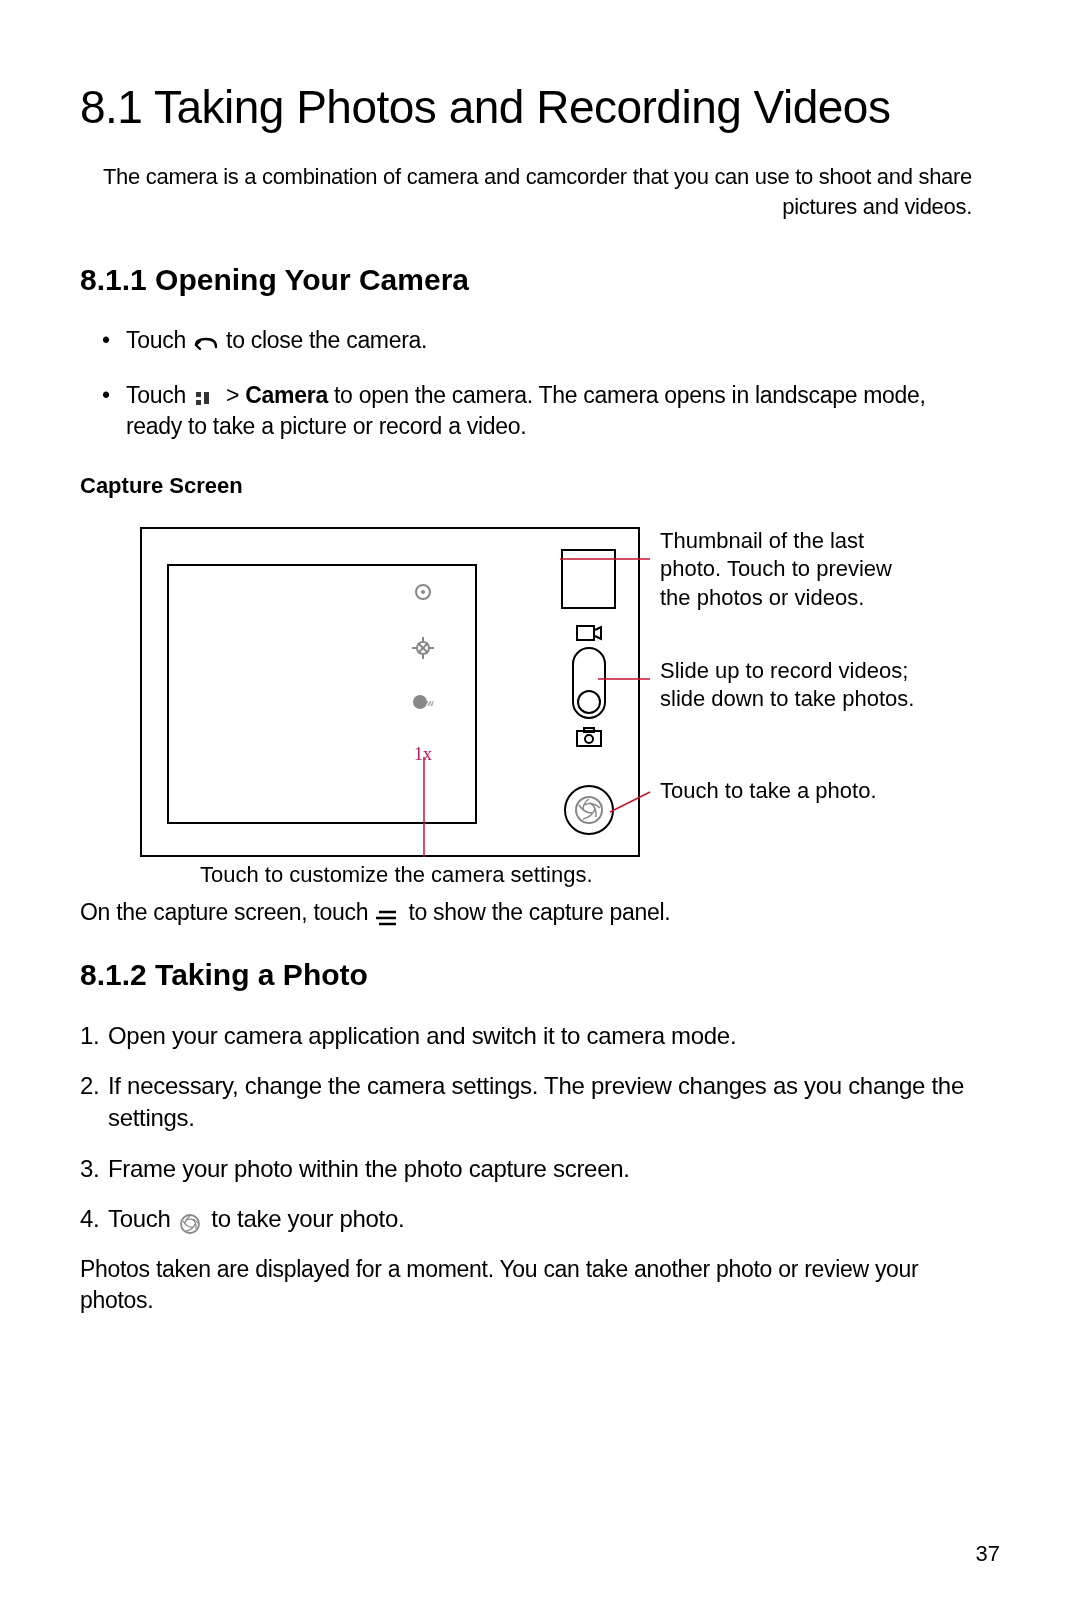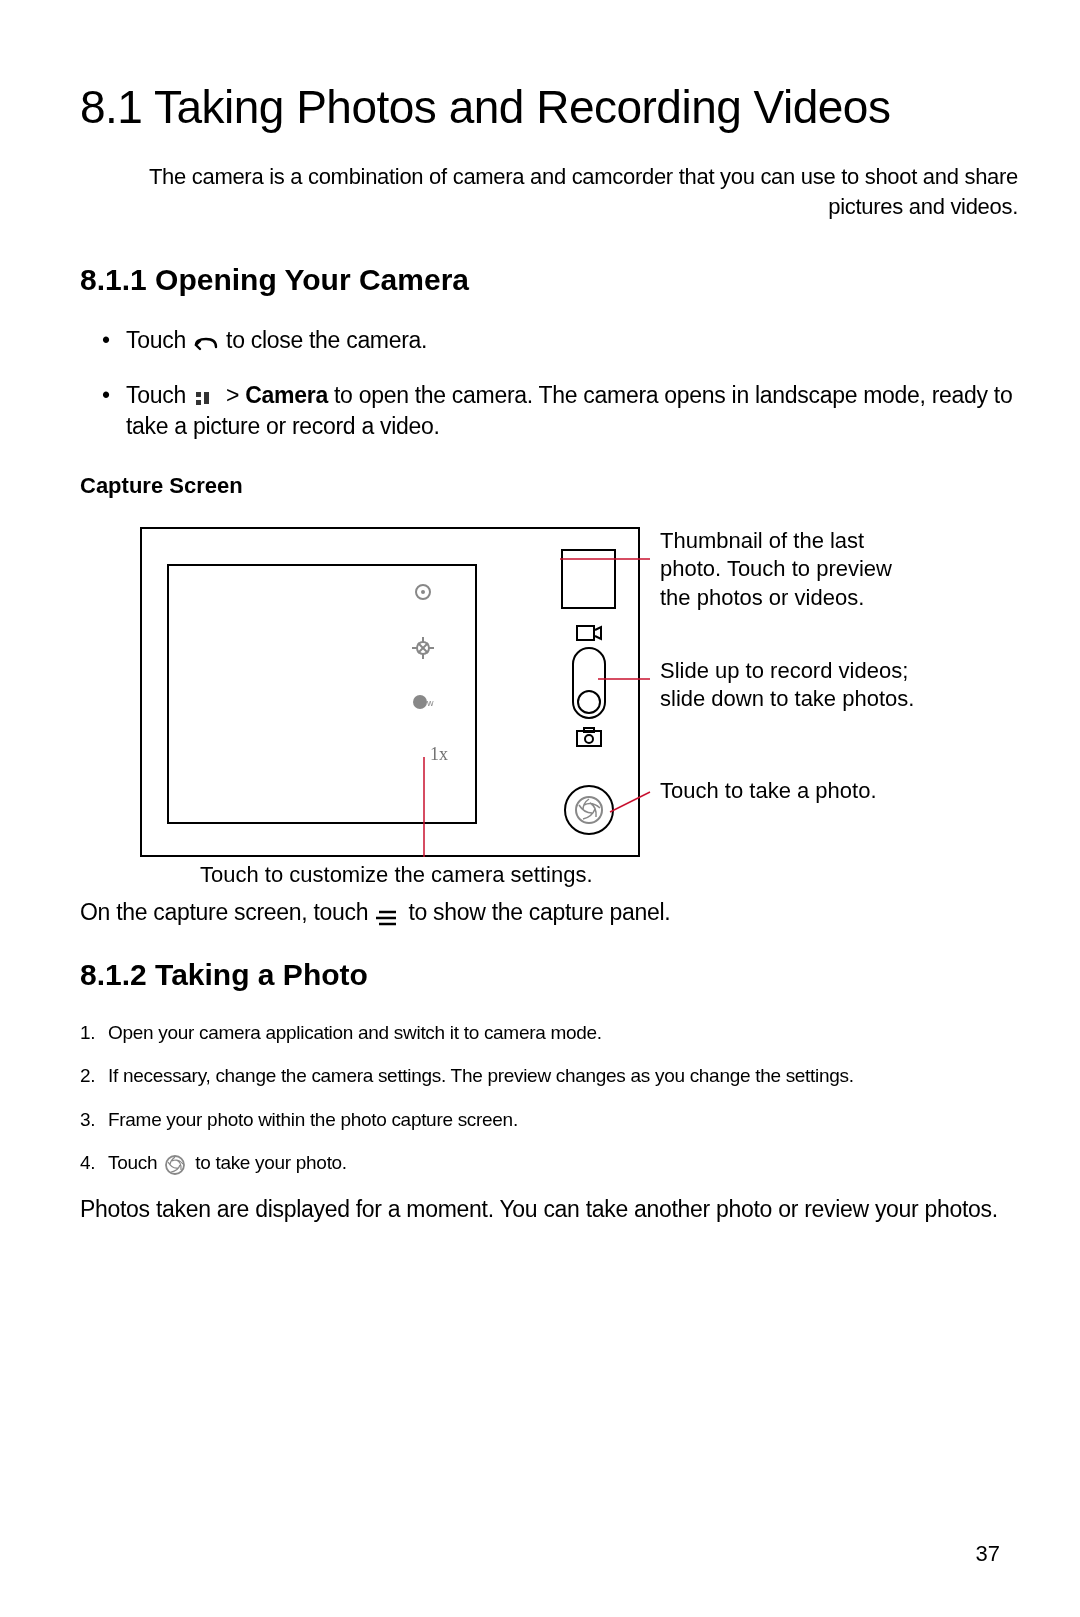--- a/index.html
+++ b/index.html
@@ -5,21 +5,21 @@
   * { box-sizing: border-box; margin: 0; padding: 0; }
   body {
     font-family: Arial, Helvetica, sans-serif;
     background: #fff;
     width: 1080px;
     height: 1617px;
     position: relative;
     color: #000;
   }
   .page {
-    padding: 80px 62px 40px 80px;
+    padding: 80px 108px 40px 80px;
     width: 100%;
     height: 100%;
     position: relative;
   }
   h1 {
     font-size: 46px;
     font-weight: normal;
     margin-bottom: 28px;
     letter-spacing: -0.5px;
   }
@@ -166,21 +166,21 @@
     margin-bottom: 30px;
     letter-spacing: -0.3px;
   }
   ol.steps {
     list-style: none;
     padding-left: 0;
     counter-reset: step;
     margin-bottom: 10px;
   }
   ol.steps li {
-    font-size: 19px;
+    font-size: 24px;
     line-height: 1.35;
     margin-bottom: 18px;
     padding-left: 28px;
     position: relative;
     counter-increment: step;
     letter-spacing: -0.3px;
   }
   ol.steps li::before {
     content: counter(step) ".";
     position: absolute;
@@ -190,23 +190,22 @@
     position: absolute;
     right: 80px;
     bottom: 50px;
     font-size: 22px;
   }
   .zoom-label {
     position: absolute;
     left: 272px;
     top: 215px;
     font-size: 18px;
-    color: #737373;
+    color: #be185d;
     font-family: serif;
-    margin-left: 16px;
   }
 </style>
 </head>
 <body>
 
 <div class="page">
 
   <h1>8.1  Taking Photos and Recording Videos</h1>
 
   <p class="intro">The camera is a combination of camera and camcorder that you can use to shoot and share pictures and videos.</p>

